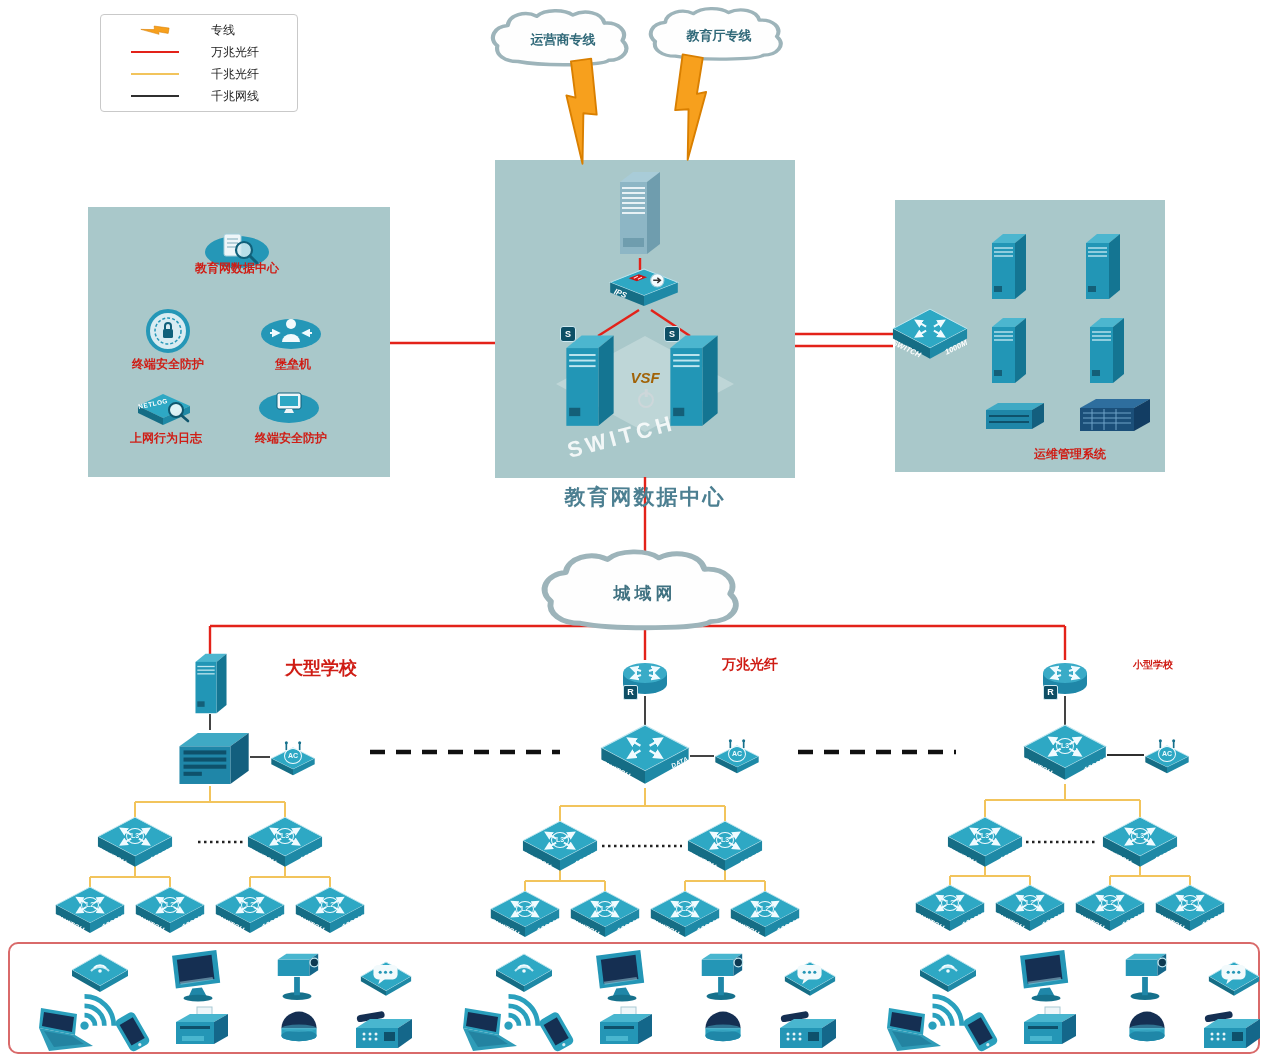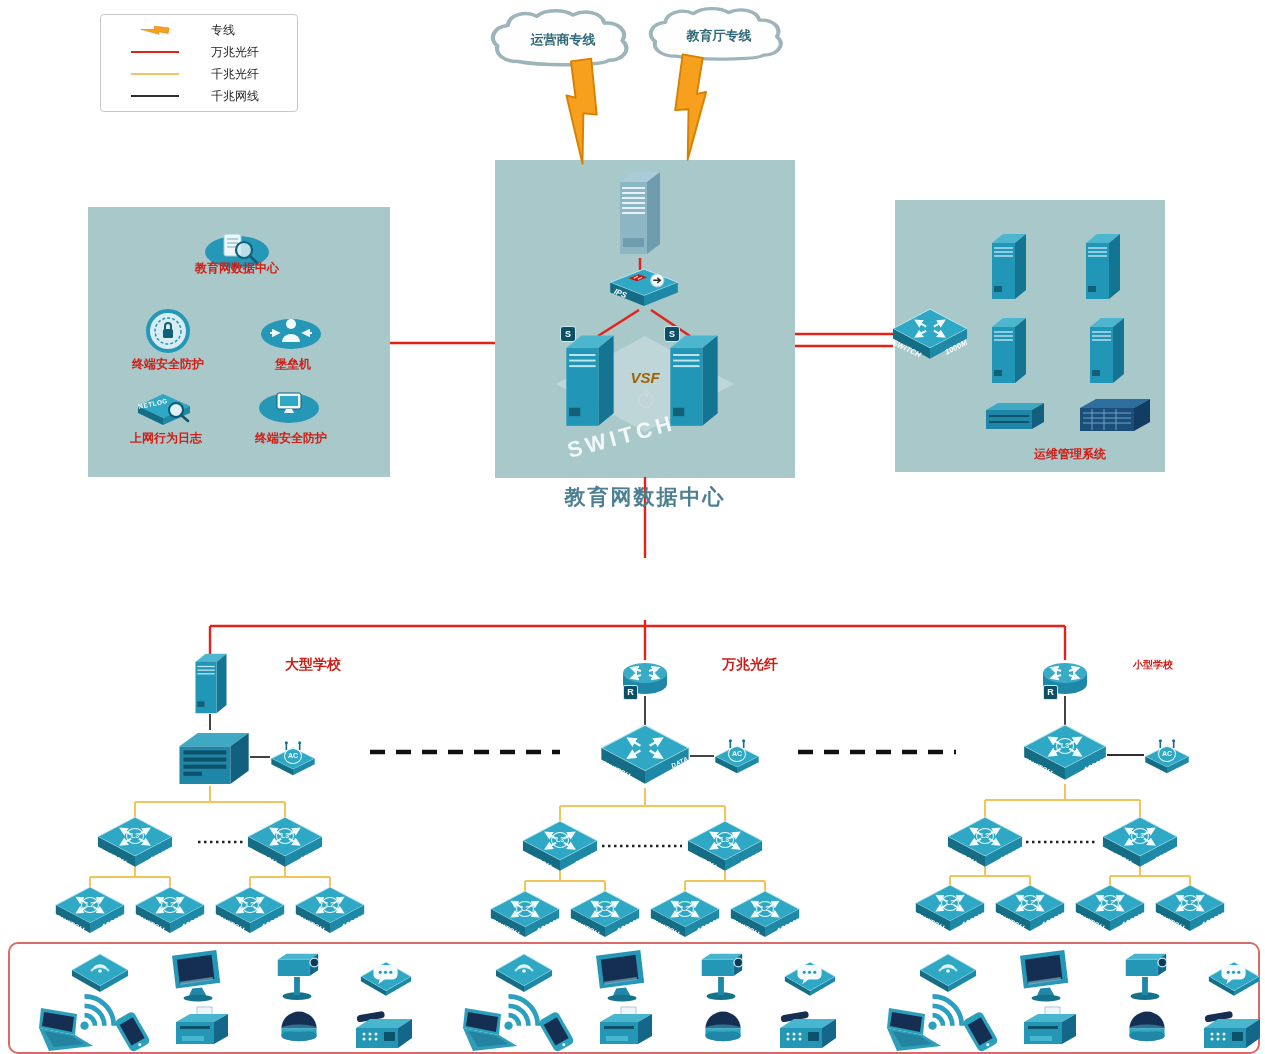--- a/index.html
+++ b/index.html
@@ -502,22 +502,28 @@
         <use href="#sym-rack1"></use>
       </svg>
     </div>
   <div class="dev" style="left:1076px;top:396px;width:76px;height:36px">
       <svg viewBox="0 0 76 36">
         <use href="#sym-rack2"></use>
       </svg>
     </div>
   <span class="lbl-red ctr" style="left:1070px;top:446px;font-size:12px">运维管理系统</span>
 
-
-  <span class="lbl-red" style="left:285px;top:656px;font-size:14px">大型学校</span>
+  <div class="dev cloud big" style="left:536px;top:548px;width:218px;height:90px">
+    <svg viewBox="0 0 220 110" preserveAspectRatio="none">
+        <use href="#sym-cloud"></use>
+      </svg>
+    <span>城域网</span>
+  </div>
+
+  <span class="lbl-red" style="left:285px;top:656px;font-size:18px">大型学校</span>
   <div class="dev" style="left:190px;top:650px;width:42px;height:66px">
       <svg viewBox="0 0 46 72" preserveAspectRatio="none">
         <use href="#sym-server"></use>
       </svg>
     </div>
   <div class="dev" style="left:171px;top:728px;width:78px;height:57px">
       <svg viewBox="0 0 76 56">
         <use href="#sym-rack"></use>
       </svg>
     </div>

